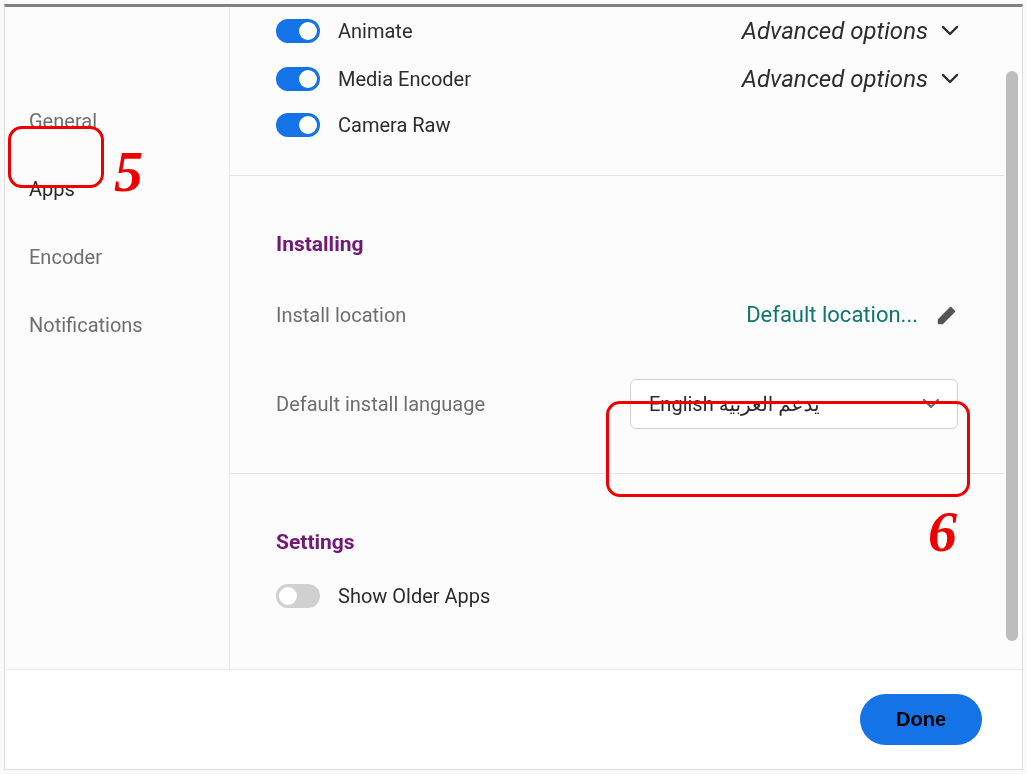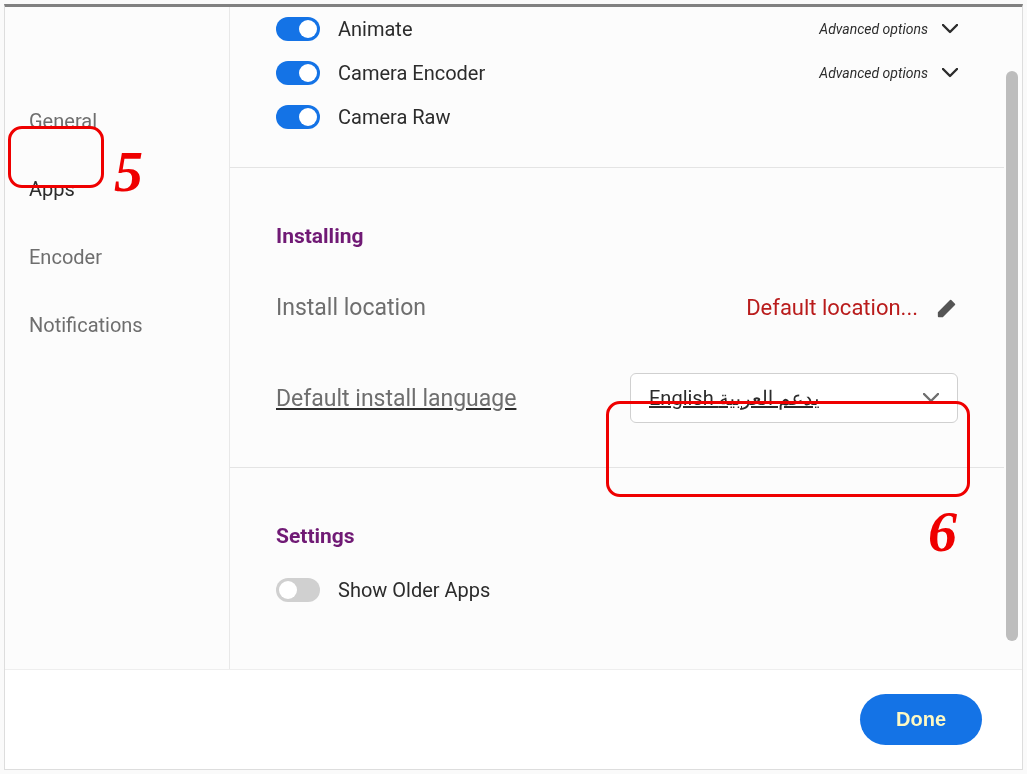--- a/index.html
+++ b/index.html
@@ -77,21 +77,21 @@
     .app-label {
       font-size: 20px;
       color: #2c2c2c;
       margin-left: 18px;
       flex: 1;
     }
     .adv-opts {
       display: flex;
       align-items: center;
       gap: 14px;
-      font-size: 14px;
+      font-size: 24px;
       font-style: italic;
       color: #2c2c2c;
       cursor: pointer;
     }
     .chevron-down {
       width: 16px; height: 10px;
     }
     .divider {
       border: none;
       border-top: 1px solid #e4e4e4;
@@ -104,31 +104,31 @@
       margin-top: 56px;
       margin-bottom: 30px;
     }
     .field-row {
       display: flex;
       align-items: center;
       justify-content: space-between;
       padding: 16px 0;
     }
     .field-label {
-      font-size: 23px;
+      font-size: 20px;
       color: #6e6e6e;
     }
     .install-loc-right {
       display: flex;
       align-items: center;
       gap: 18px;
     }
     .install-loc-text {
       font-size: 22px;
-      color: #b91c1c;
+      color: #0f766e;
     }
     .pencil {
       width: 22px; height: 22px;
       cursor: pointer;
     }
     .select-box {
       width: 328px;
       height: 50px;
       border: 1px solid #d0d0d0;
       border-radius: 6px;
@@ -145,21 +145,21 @@
       height: 100px;
       background: #fff;
       border-top: 1px solid #eee;
       display: flex;
       justify-content: flex-end;
       align-items: center;
       padding-right: 40px;
     }
     .done-btn {
       background: #1473e6;
-      color: #fef9c3;
+      color: #000000;
       border: none;
       border-radius: 28px;
       padding: 14px 36px;
       font-size: 20px;
       font-weight: 700;
       cursor: pointer;
     }
     
     .ann-box-5 {
       position: absolute;
@@ -228,21 +228,21 @@
             <svg class="chevron-down" viewBox="0 0 16 10">
                 <path d="M1 1 L8 8 L15 1" stroke="#2c2c2c" stroke-width="2.4" fill="none" stroke-linecap="round" stroke-linejoin="round"></path>
               </svg>
           </div>
         </div>
 
         <div class="app-row">
           <div class="toggle on">
               <div class="knob"></div>
             </div>
-          <div class="app-label">Camera Encoder</div>
+          <div class="app-label">Media Encoder</div>
           <div class="adv-opts">
             <span>Advanced options</span>
             <svg class="chevron-down" viewBox="0 0 16 10">
                 <path d="M1 1 L8 8 L15 1" stroke="#2c2c2c" stroke-width="2.4" fill="none" stroke-linecap="round" stroke-linejoin="round"></path>
               </svg>
           </div>
         </div>
 
         <div class="app-row">
           <div class="toggle on">
@@ -258,21 +258,21 @@
         <div class="field-row">
           <div class="field-label">Install location</div>
           <div class="install-loc-right">
             <span class="install-loc-text">Default location...</span>
             <svg class="pencil" viewBox="0 0 24 24">
                 <path d="M3 21 L3 17 L16 4 L20 8 L7 21 Z M14 6 L18 10" stroke="#555" stroke-width="2" fill="#555" stroke-linejoin="round"></path>
               </svg>
           </div>
         </div>
 
-        <div class="field-row" style="margin-top:20px;text-decoration:underline;">
+        <div class="field-row" style="margin-top:20px;">
           <div class="field-label">Default install language</div>
           <div class="select-box">
             <span>English يدعم العربية</span>
             <svg class="chevron-down" viewBox="0 0 16 10">
                 <path d="M1 1 L8 8 L15 1" stroke="#6e6e6e" stroke-width="2.4" fill="none" stroke-linecap="round" stroke-linejoin="round"></path>
               </svg>
           </div>
         </div>
 
         <hr class="divider">

